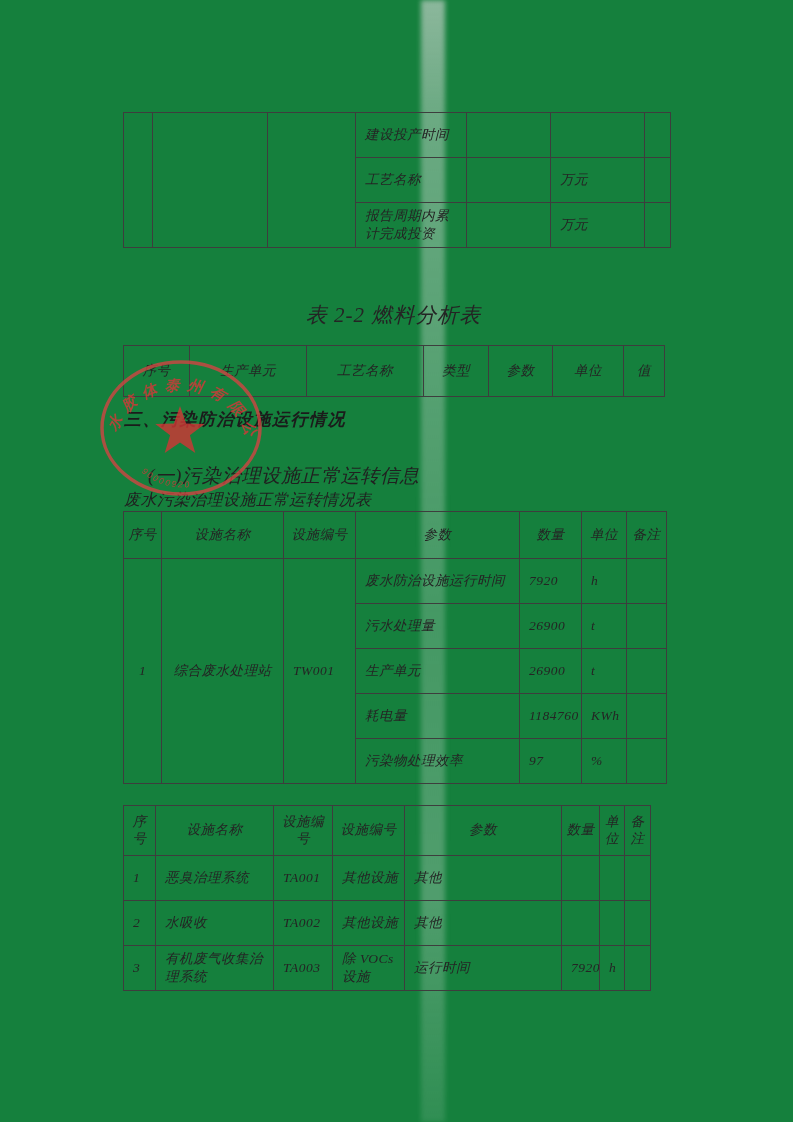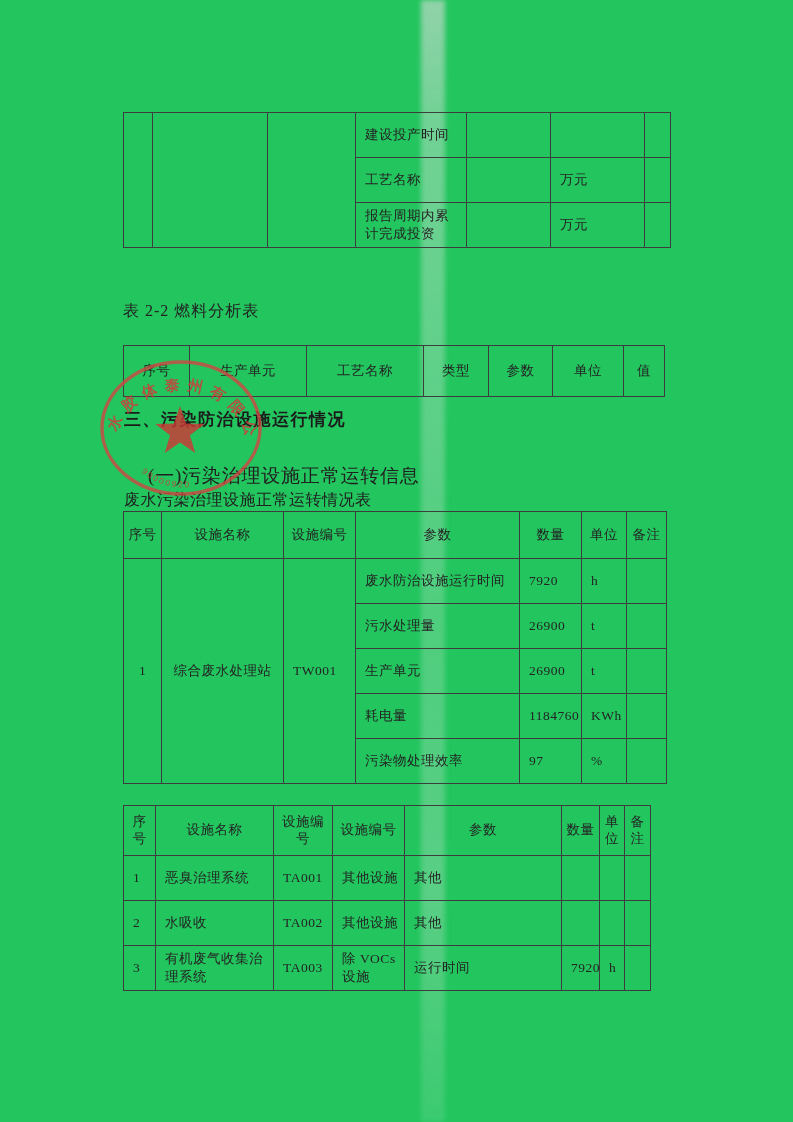--- a/index.html
+++ b/index.html
@@ -1,18 +1,18 @@
 <!DOCTYPE html>
 <html><head>
 <meta charset="utf-8">
 <style>
   html,body{margin:0;padding:0;background:#ffffff;}
   .page{
-    position:relative;width:793px;height:1122px;background:#22c55e;overflow:hidden;
-    font-family:"Liberation Serif","DejaVu Serif",serif;color:#242424;
+    position:relative;width:793px;height:1122px;background:#15803d;overflow:hidden;
+    font-family:"Liberation Serif","DejaVu Serif",serif;color:#242424;font-style:italic;
   }
   .artifact{
     position:absolute;left:421px;top:0;width:24px;height:1122px;z-index:0;
     background:linear-gradient(180deg,
       rgba(220,220,220,.60) 0%,rgba(228,228,228,.42) 10%,
       rgba(235,235,235,.32) 30%,rgba(240,240,240,.22) 55%,
       rgba(234,234,234,.28) 80%,rgba(246,246,246,.12) 100%);
     filter:blur(2.5px);
   }
   table.tbl{
@@ -22,22 +22,22 @@
   table.tbl td,table.tbl th{
     border:1.6px solid #3d3d3d;overflow:hidden;font-weight:normal;
     vertical-align:middle;padding:0;
   }
   .c{text-align:center;}
   .l{text-align:left;padding-left:9px !important;padding-right:4px !important;}
   .th2{white-space:pre-line;line-height:1.25;}
   .top-table{left:123px;top:112px;width:547px;}
   .top-table tr{height:45px;}
   .fuel-title{
-    position:absolute;left:123px;top:301px;width:541px;text-align:left;
-    font-size:16px;letter-spacing:1px;z-index:1;
+    position:absolute;left:123px;top:301px;width:541px;text-align:center;
+    font-size:21px;letter-spacing:1px;z-index:1;
   }
   .fuel-table{left:123px;top:345px;width:541px;}
   .fuel-table tr{height:51px;}
   .heading{
     position:absolute;left:124px;top:408px;margin:0;z-index:1;
     font-family:"Liberation Sans","DejaVu Sans",sans-serif;
     font-size:17px;font-weight:bold;letter-spacing:1.5px;color:#1b1b1b;
   }
   .subheading{
     position:absolute;left:136px;top:451px;margin:12px;z-index:1;

